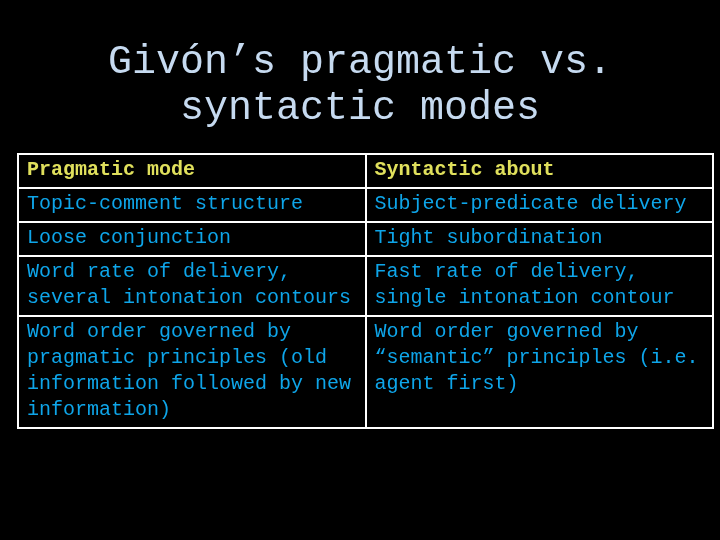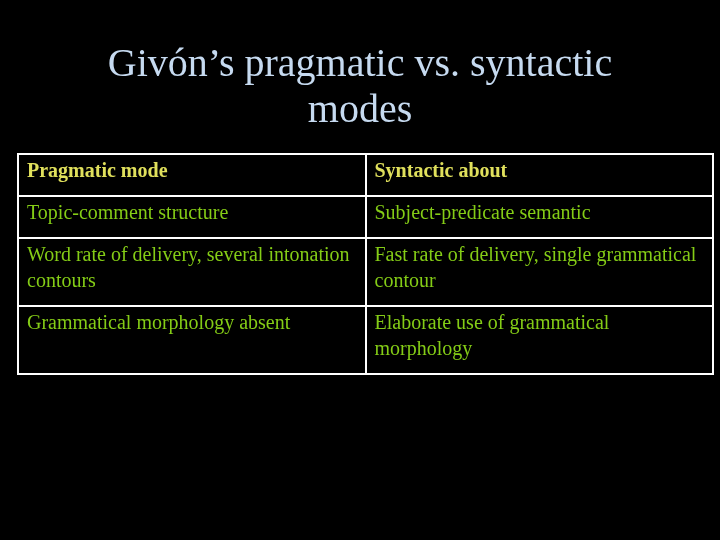--- a/index.html
+++ b/index.html
@@ -6,21 +6,21 @@
     margin: 0;
     padding: 0;
     background: #000000;
   }
   .slide {
     position: relative;
     width: 720px;
     height: 540px;
     background: #000000;
     overflow: hidden;
-    font-family: Liberation Serif, serif;
+    font-family: Liberation Mono, monospace;
   }
   .slide-title {
     position: absolute;
     top: 40px;
     left: 0;
     width: 100%;
     text-align: center;
     color: #C6DAF0;
     font-size: 40px;
     font-weight: normal;
@@ -35,34 +35,34 @@
     position: absolute;
     top: 153px;
     left: 17px;
     width: 697px;
     border-collapse: collapse;
     table-layout: fixed;
   }
   table.comparison th,
   table.comparison td {
     border: 2px solid #FFFFFF;
-    padding: 2px 8px 12px 8px;
+    padding: 2px 8px 4px 8px;
     font-size: 20px;
     line-height: 26px;
     vertical-align: top;
     text-align: left;
     overflow: hidden;
   }
   table.comparison th {
     color: #E0E05C;
     font-weight: bold;
     height: 26px;
   }
   table.comparison td {
-    color: #84cc16;
+    color: #0ea5e9;
     font-weight: normal;
   }
   col.half { width: 50%; }
 </style>
 </head>
 <body>
 
 <div class="slide">
 
   <h1 class="slide-title">
@@ -76,26 +76,30 @@
     </colgroup>
     <thead>
       <tr>
         <th>Pragmatic mode</th>
         <th>Syntactic about</th>
       </tr>
     </thead>
     <tbody>
       <tr>
         <td>Topic-comment structure</td>
-        <td>Subject-predicate semantic</td>
+        <td>Subject-predicate delivery</td>
+      </tr>
+      <tr>
+        <td>Loose conjunction</td>
+        <td>Tight subordination</td>
       </tr>
       <tr>
         <td>Word rate of delivery, several intonation contours</td>
-        <td>Fast rate of delivery, single grammatical contour</td>
+        <td>Fast rate of delivery, single intonation contour</td>
       </tr>
       <tr>
-        <td>Grammatical morphology absent</td>
-        <td>Elaborate use of grammatical morphology</td>
+        <td>Word order governed by pragmatic principles (old information followed by new information)</td>
+        <td>Word order governed by “semantic” principles (i.e. agent first)</td>
       </tr>
     </tbody>
   </table>
 
 </div>
 
 </body></html>

